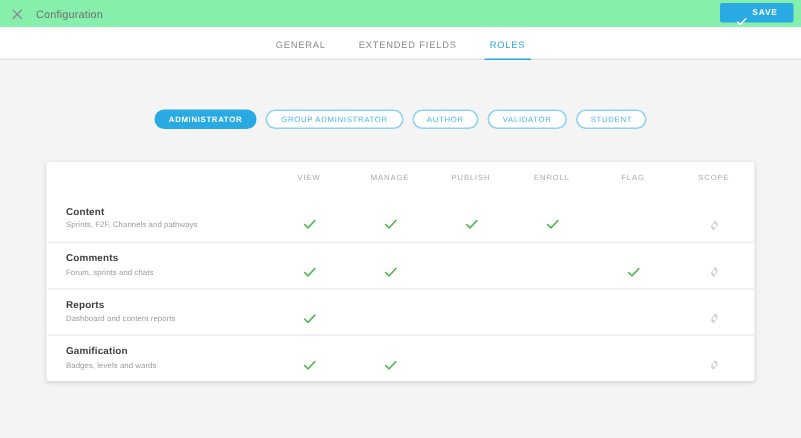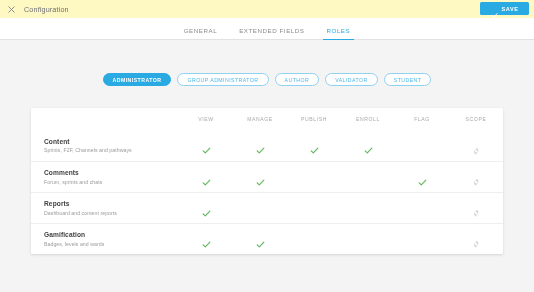--- a/index.html
+++ b/index.html
@@ -14,21 +14,21 @@
     font-family: "Liberation Sans", sans-serif;
     background: #f4f4f5;
     color: #3c3c3c;
     -webkit-font-smoothing: antialiased;
   }
 
   
   .topbar {
     position: relative;
     height: 18px;
-    background: #fef9c3;
+    background: #86efac;
     display: flex;
     align-items: center;
     padding: 0 6px;
   }
 
   .close-icon {
     width: 11px;
     height: 11px;
     display: flex;
     align-items: center;

